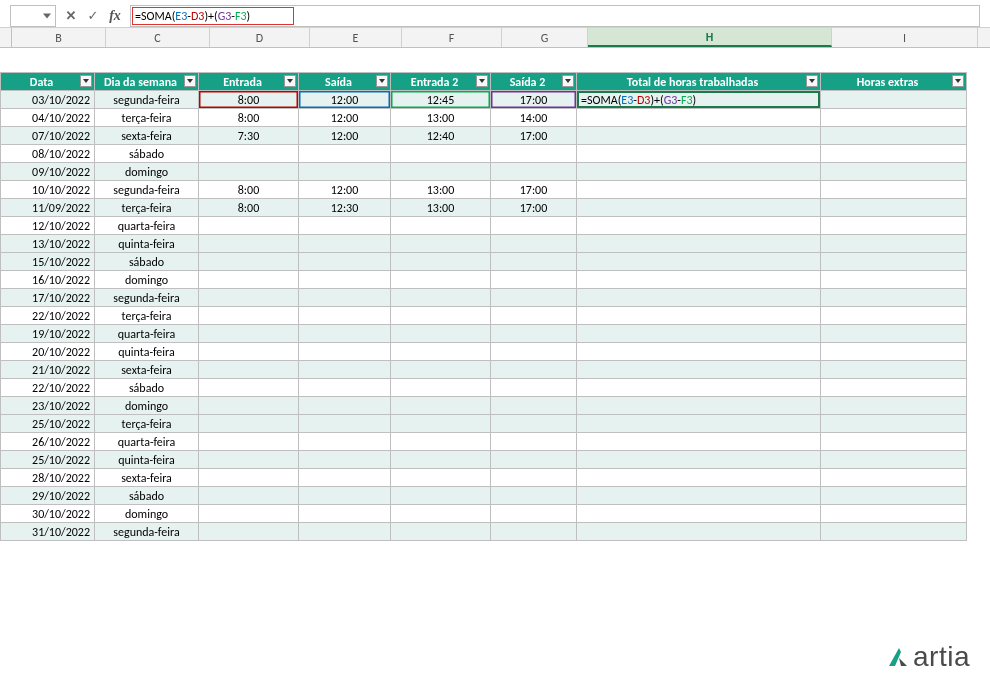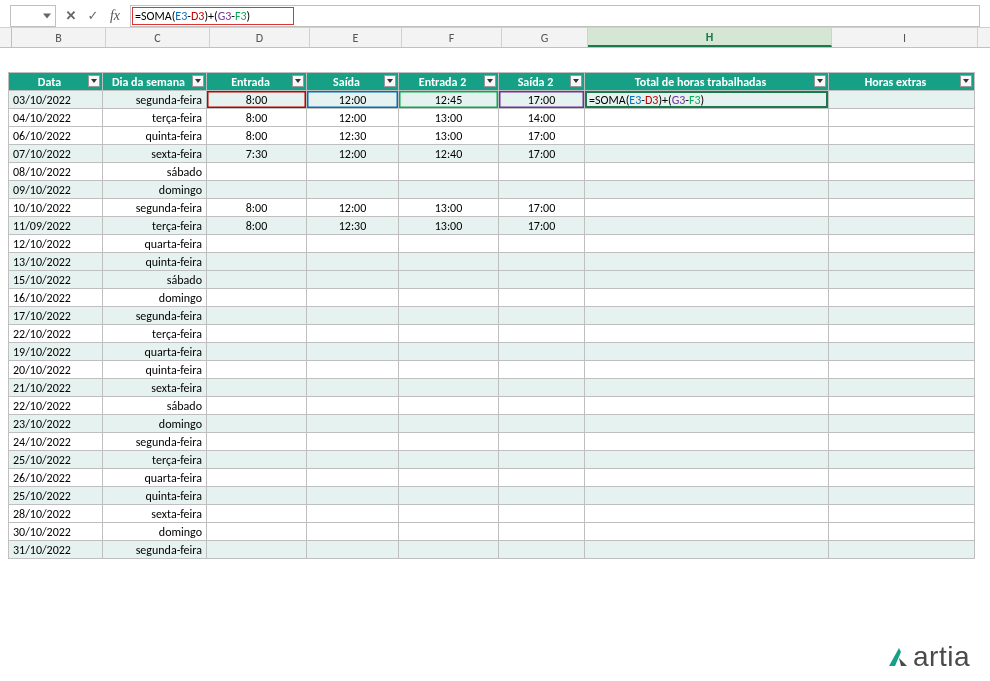--- a/index.html
+++ b/index.html
@@ -38,21 +38,21 @@
     border-top:5px solid #666;
   }
   .fb-btn {
     width: 22px; height:22px;
     display:flex; align-items:center; justify-content:center;
     color:#666; font-size:13px;
     cursor:default;
   }
   .fb-btn.cancel{ color:#666; font-weight:bold;}
   .fb-btn.confirm{ color:#666;}
-  .fb-btn.fx{ font-style:italic; font-family: "Times New Roman", serif; font-size:14px; color:#555;}
+  .fb-btn.fx{ font-style:italic; font-family: "Times New Roman", serif; font-size:14px; color:#555;font-weight:bold;}
   .formula-input-wrap{
     flex:1;
     height:22px;
     border:1px solid #c0c0c0;
     margin-left:4px;
     margin-right:10px;
     padding:0 4px;
     display:flex; align-items:center;
     position:relative;
   }
@@ -106,21 +106,21 @@
   .col-H{width:244px;}
   .col-I{width:146px;}
 
   
   .grid{
     position:relative;
     margin-top:24px;
   }
   .table{
     border-collapse:collapse;
-    margin-left:8px;
+    margin-left:0;
     table-layout:fixed;
   }
   .table th, .table td{
     border:1px solid #bfbfbf;
     height:18px;
     font-size:12px;
     padding:0 4px;
     overflow:hidden;
     white-space:nowrap;
   }
@@ -142,22 +142,22 @@
   .filter-btn::after{
     content:"";
     position:absolute;
     left:2px; top:3px;
     border-left:3px solid transparent;
     border-right:3px solid transparent;
     border-top:4px solid #333;
   }
   .table td{ text-align:center; }
   .table tr.band td{ background:#e6f2ef; }
-  .table td.c-data{ text-align:left; }
-  .table td.c-dia{ text-align:right; }
+  .table td.c-data{ text-align:right; }
+  .table td.c-dia{ text-align:center; }
 
   
   .hl-red   { box-shadow: inset 0 0 0 1.5px #c00000; }
   .hl-blue  { box-shadow: inset 0 0 0 1.5px #0070c0; }
   .hl-green { box-shadow: inset 0 0 0 1.5px #00b050; }
   .hl-purple{ box-shadow: inset 0 0 0 1.5px #7030a0; }
   .hl-active{
     box-shadow: inset 0 0 0 2px #1a7a4c;
     text-align:left !important;
     font-size:12px;
@@ -247,30 +247,20 @@
         <tr>
           <td class="c-data">04/10/2022</td>
           <td class="c-dia">terça-feira</td>
           <td class="">8:00</td>
           <td class="">12:00</td>
           <td class="">13:00</td>
           <td class="">14:00</td>
           <td class=""></td>
           <td class=""></td>
         </tr>
-        <tr>
-          <td class="c-data">06/10/2022</td>
-          <td class="c-dia">quinta-feira</td>
-          <td class="">8:00</td>
-          <td class="">12:30</td>
-          <td class="">13:00</td>
-          <td class="">17:00</td>
-          <td class=""></td>
-          <td class=""></td>
-        </tr>
         <tr class="band">
           <td class="c-data">07/10/2022</td>
           <td class="c-dia">sexta-feira</td>
           <td class="">7:30</td>
           <td class="">12:00</td>
           <td class="">12:40</td>
           <td class="">17:00</td>
           <td class=""></td>
           <td class=""></td>
         </tr>
@@ -417,30 +407,20 @@
         <tr class="band">
           <td class="c-data">23/10/2022</td>
           <td class="c-dia">domingo</td>
           <td class=""></td>
           <td class=""></td>
           <td class=""></td>
           <td class=""></td>
           <td class=""></td>
           <td class=""></td>
         </tr>
-        <tr>
-          <td class="c-data">24/10/2022</td>
-          <td class="c-dia">segunda-feira</td>
-          <td class=""></td>
-          <td class=""></td>
-          <td class=""></td>
-          <td class=""></td>
-          <td class=""></td>
-          <td class=""></td>
-        </tr>
         <tr class="band">
           <td class="c-data">25/10/2022</td>
           <td class="c-dia">terça-feira</td>
           <td class=""></td>
           <td class=""></td>
           <td class=""></td>
           <td class=""></td>
           <td class=""></td>
           <td class=""></td>
         </tr>
@@ -460,20 +440,30 @@
           <td class=""></td>
           <td class=""></td>
           <td class=""></td>
           <td class=""></td>
           <td class=""></td>
           <td class=""></td>
         </tr>
         <tr>
           <td class="c-data">28/10/2022</td>
           <td class="c-dia">sexta-feira</td>
+          <td class=""></td>
+          <td class=""></td>
+          <td class=""></td>
+          <td class=""></td>
+          <td class=""></td>
+          <td class=""></td>
+        </tr>
+        <tr class="band">
+          <td class="c-data">29/10/2022</td>
+          <td class="c-dia">sábado</td>
           <td class=""></td>
           <td class=""></td>
           <td class=""></td>
           <td class=""></td>
           <td class=""></td>
           <td class=""></td>
         </tr>
         <tr>
           <td class="c-data">30/10/2022</td>
           <td class="c-dia">domingo</td>

